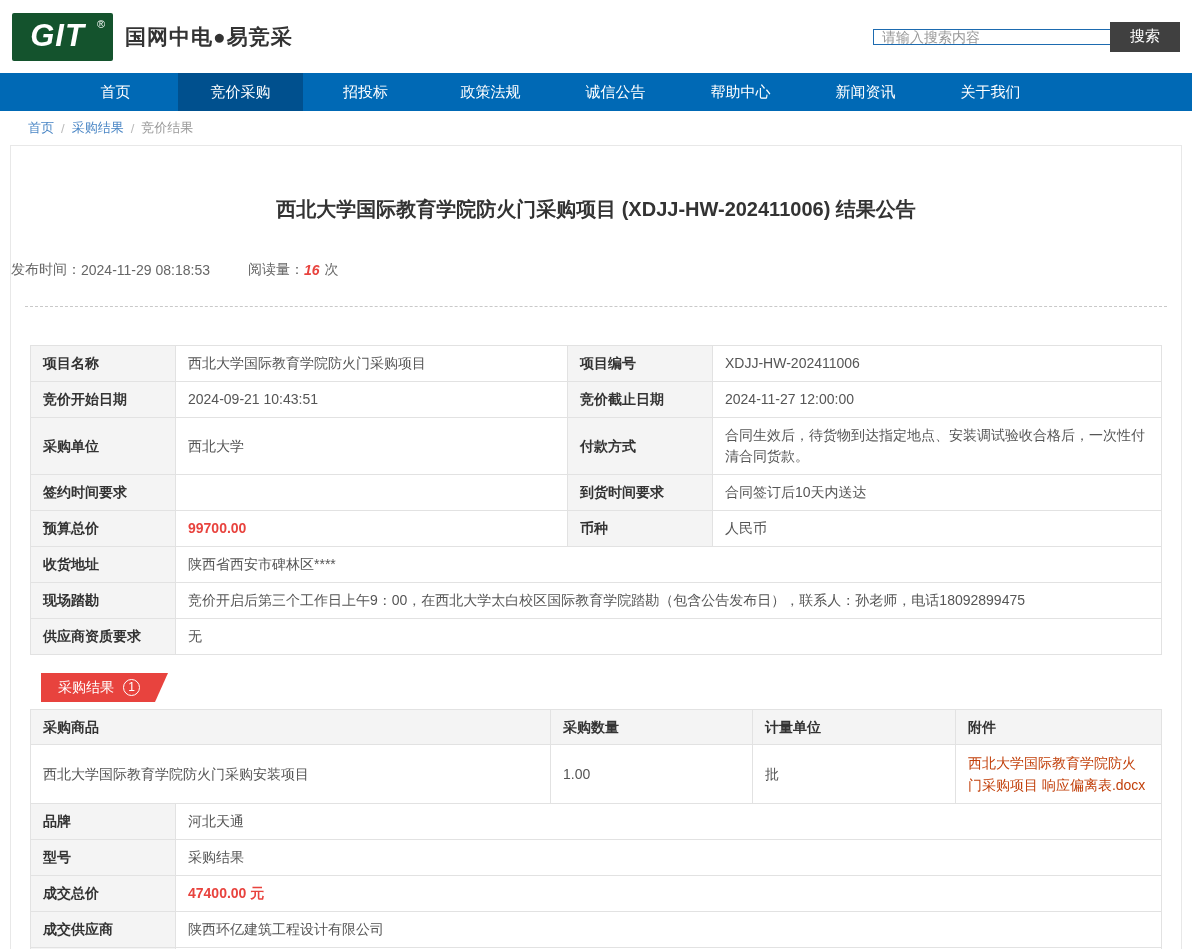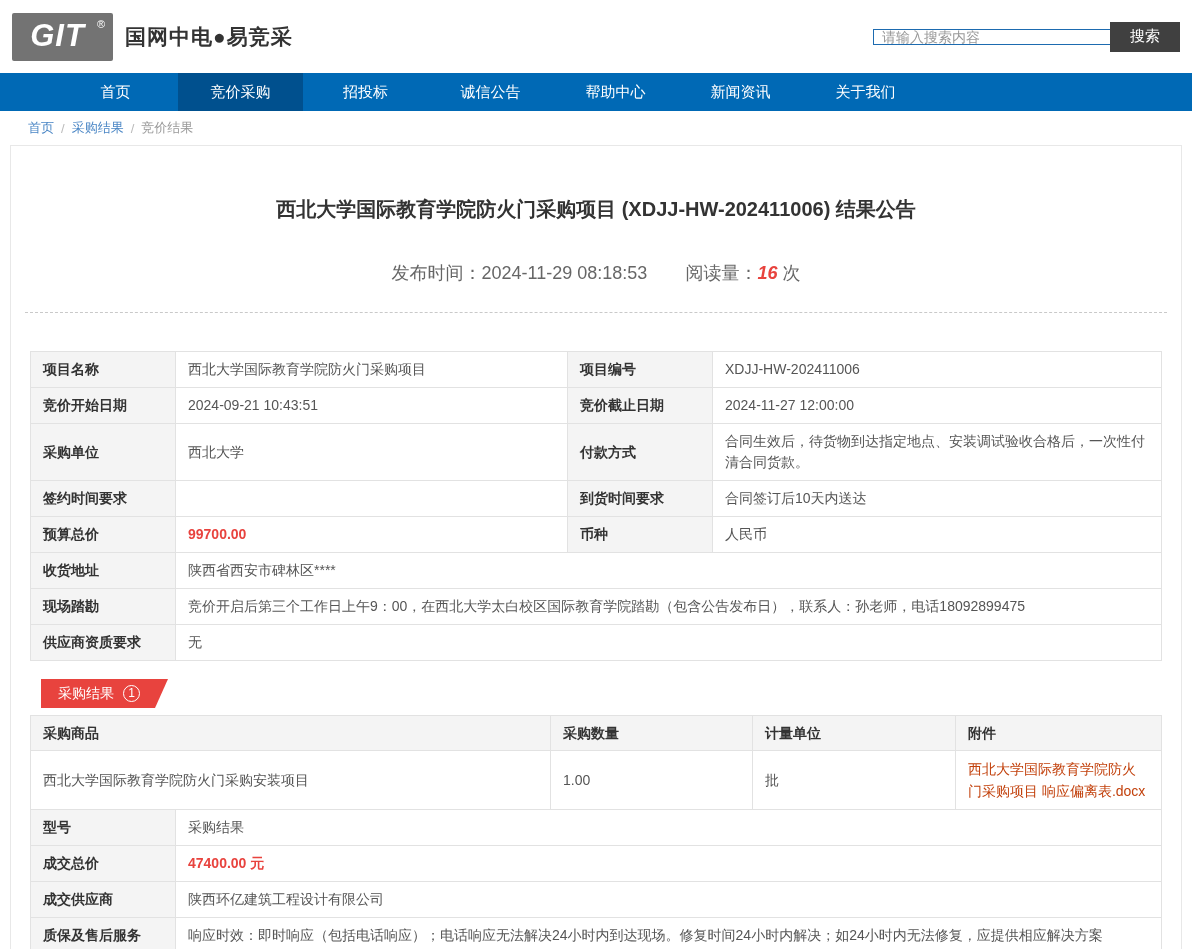--- a/index.html
+++ b/index.html
@@ -8,21 +8,21 @@
     background: #ffffff;
     font-family: "Liberation Sans", "DejaVu Sans", sans-serif;
     color: #333;
   }
   
   .site-header {
     height: 73px; display: flex; align-items: center;
     padding: 0 12px; background: #fff;
   }
   .logo-box {
-    width: 101px; height: 48px; background: #737373;
+    width: 101px; height: 48px; background: #14532d;
     display: flex; align-items: flex-start; justify-content: center;
     border-radius: 2px; position: relative; flex: none;
   }
   .logo-text {
     color: #fff; font-size: 31px; font-weight: bold; font-style: italic;
     line-height: 46px; letter-spacing: 1px; padding-right: 10px;
   }
   .logo-reg {
     color: #fff; font-size: 11px; position: absolute; top: 5px; right: 8px;
     font-style: normal;
@@ -63,22 +63,22 @@
   
   .content-card {
     margin: 0 10px; border: 1px solid #e8e8e8; background: #fff;
     height: 860px; overflow: hidden;
   }
   .article-title {
     text-align: center; font-size: 20px; font-weight: bold; color: #333;
     padding: 50px 40px 0 40px; line-height: 26px;
   }
   .article-meta {
-    display: flex; justify-content: center; align-items: center;
-    margin-top: 39px; font-size: 18px; color: #666;
+    display: flex; justify-content: flex-start; align-items: center;
+    margin-top: 39px; font-size: 14px; color: #666;
   }
   .meta-group { display: flex; align-items: center; }
   .meta-gap { width: 38px; }
   .views-count { color: #e8433e; font-style: italic; font-weight: bold; margin-right: 5px; }
   .dashed-divider {
     border: none; border-top: 1px dashed #c9c9c9; margin: 27px 14px 0 14px;
   }
   
   .tbl {
     width: 1132px; margin: 0 auto; border-collapse: collapse; table-layout: fixed;
@@ -121,20 +121,21 @@
   <div class="search-area">
     <input class="search-input" type="text" placeholder="请输入搜索内容" style="">
     <button class="search-button">搜索</button>
   </div>
 </header>
 
 <nav class="main-nav">
   <a class="nav-item">首页</a>
   <a class="nav-item active">竞价采购</a>
   <a class="nav-item">招投标</a>
+  <a class="nav-item">政策法规</a>
   <a class="nav-item">诚信公告</a>
   <a class="nav-item">帮助中心</a>
   <a class="nav-item">新闻资讯</a>
   <a class="nav-item">关于我们</a>
 </nav>
 
 <div class="breadcrumb">
   <a class="crumb-link">首页</a>
   <span class="crumb-sep">/</span>
   <a class="crumb-link">采购结果</a>
@@ -243,20 +244,24 @@
     </tr>
   </tbody>
     </table>
 
   <table class="tbl details">
     <colgroup>
         <col style="width:145px">
         <col>
       </colgroup>
     <tbody>
+        <tr>
+      <td class="lbl">品牌</td>
+      <td class="val">河北天通</td>
+    </tr>
     <tr>
       <td class="lbl">型号</td>
       <td class="val">采购结果</td>
     </tr>
     <tr>
       <td class="lbl">成交总价</td>
       <td class="val price">47400.00 元</td>
     </tr>
     <tr>
       <td class="lbl">成交供应商</td>

